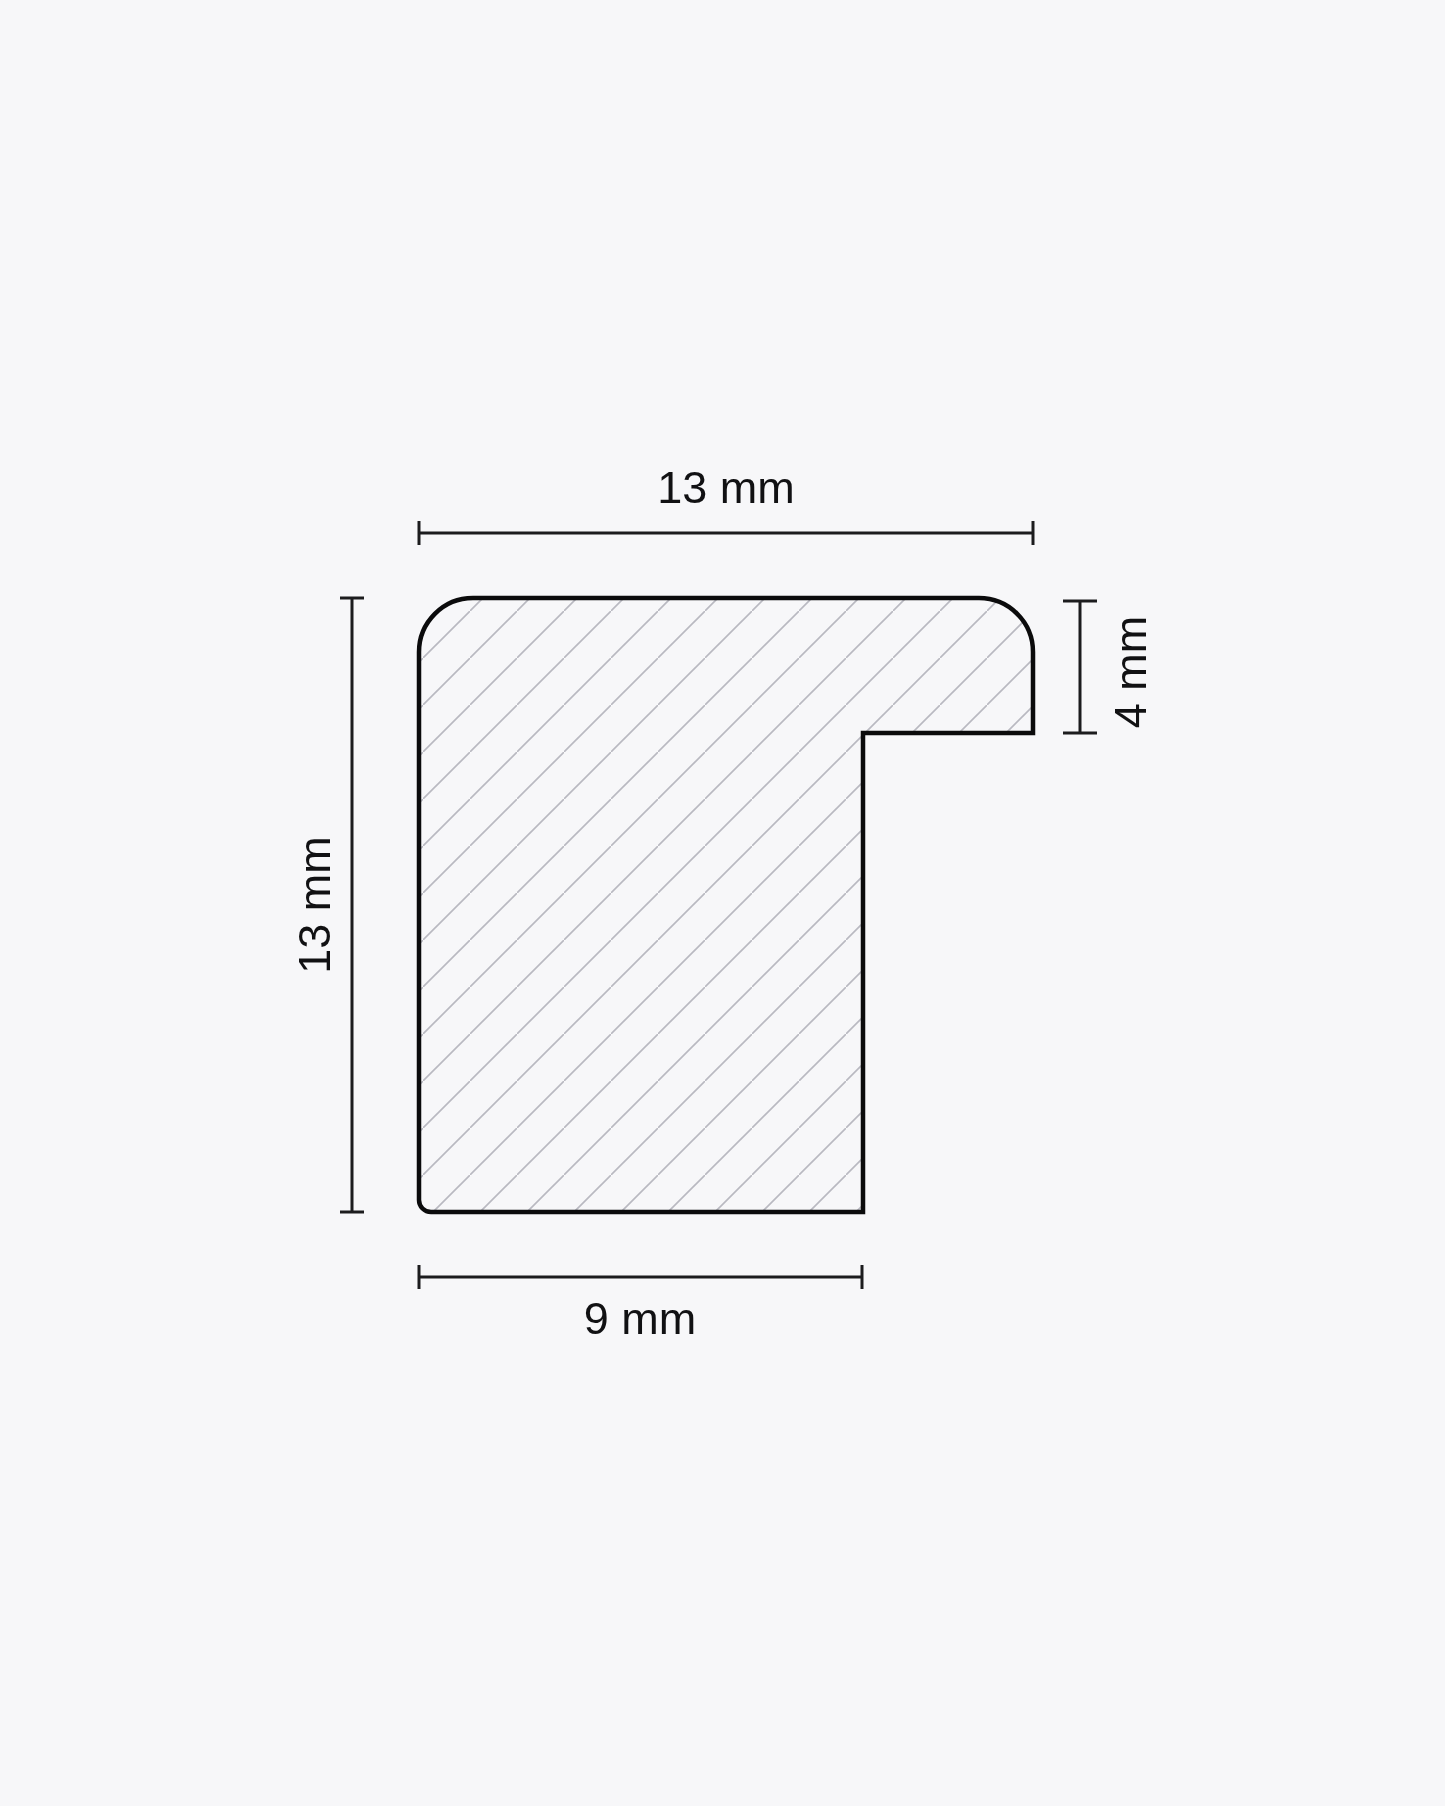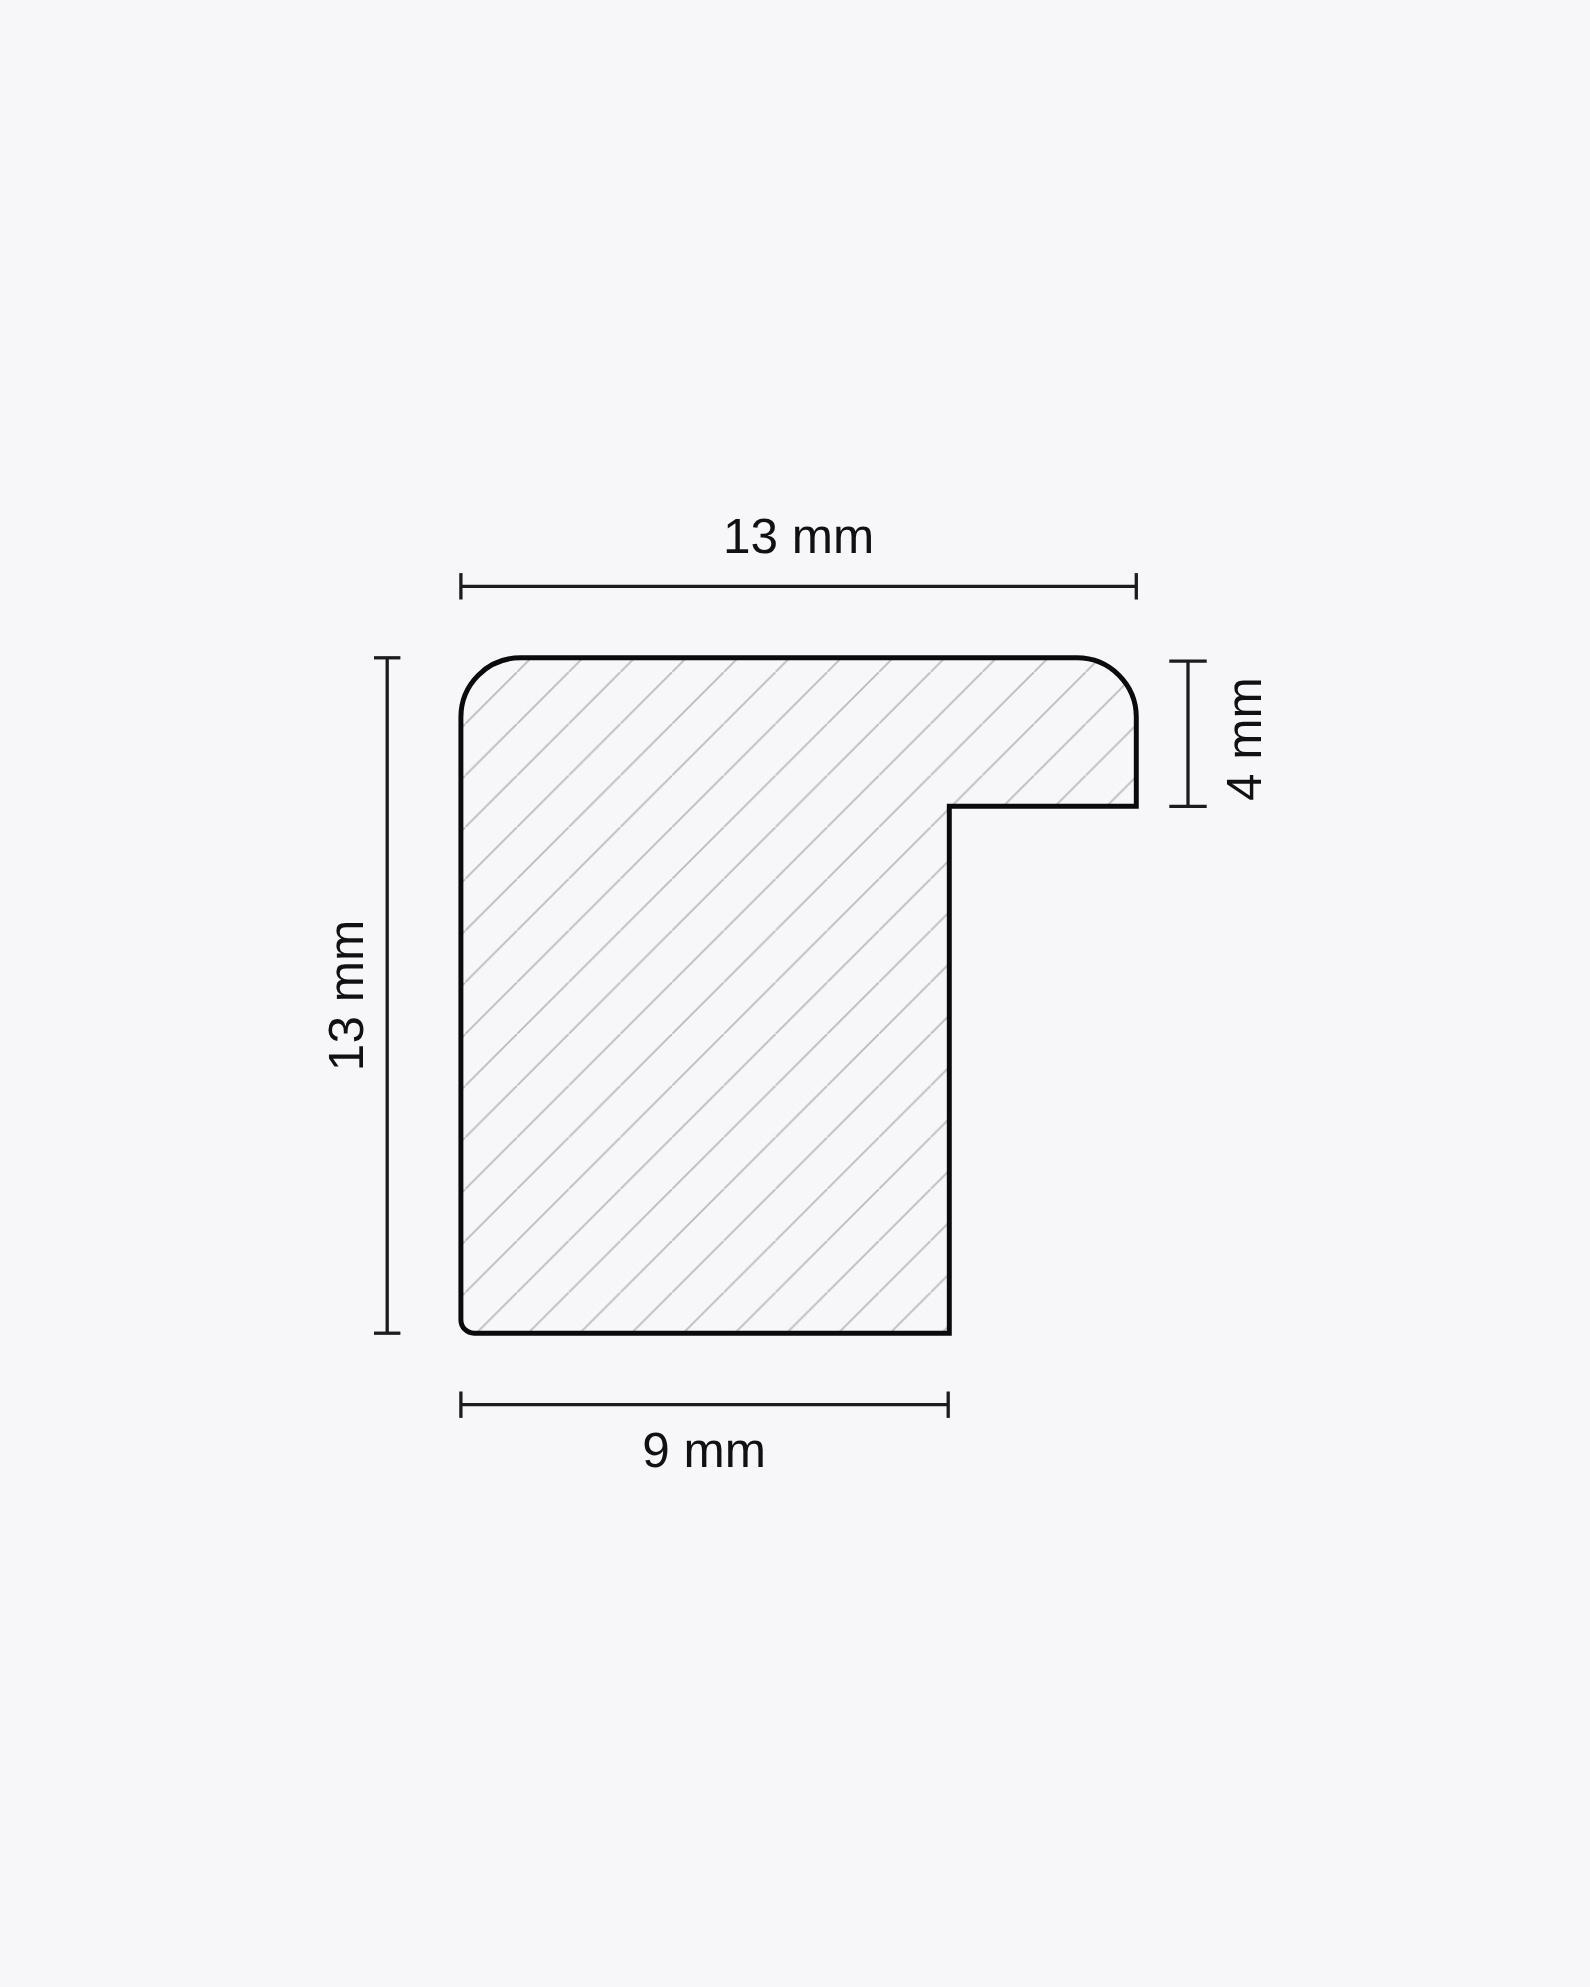--- a/index.html
+++ b/index.html
@@ -3,21 +3,21 @@
 <meta charset="utf-8">
 <style>
   html, body {
     margin: 0;
     padding: 0;
     background: #f7f7f9;
   }
   .canvas {
     position: relative;
     width: 1445px;
-    height: 1806px;
+    height: 1505px;
     background: #7dd3fc;
     font-family: "Liberation Sans", sans-serif;
   }
   svg { display: block; }
   .profile-outline {
     fill: url(#hatch-pattern);
     stroke: #0b0b0c;
     stroke-width: 4.5;
     stroke-linejoin: miter;
   }

